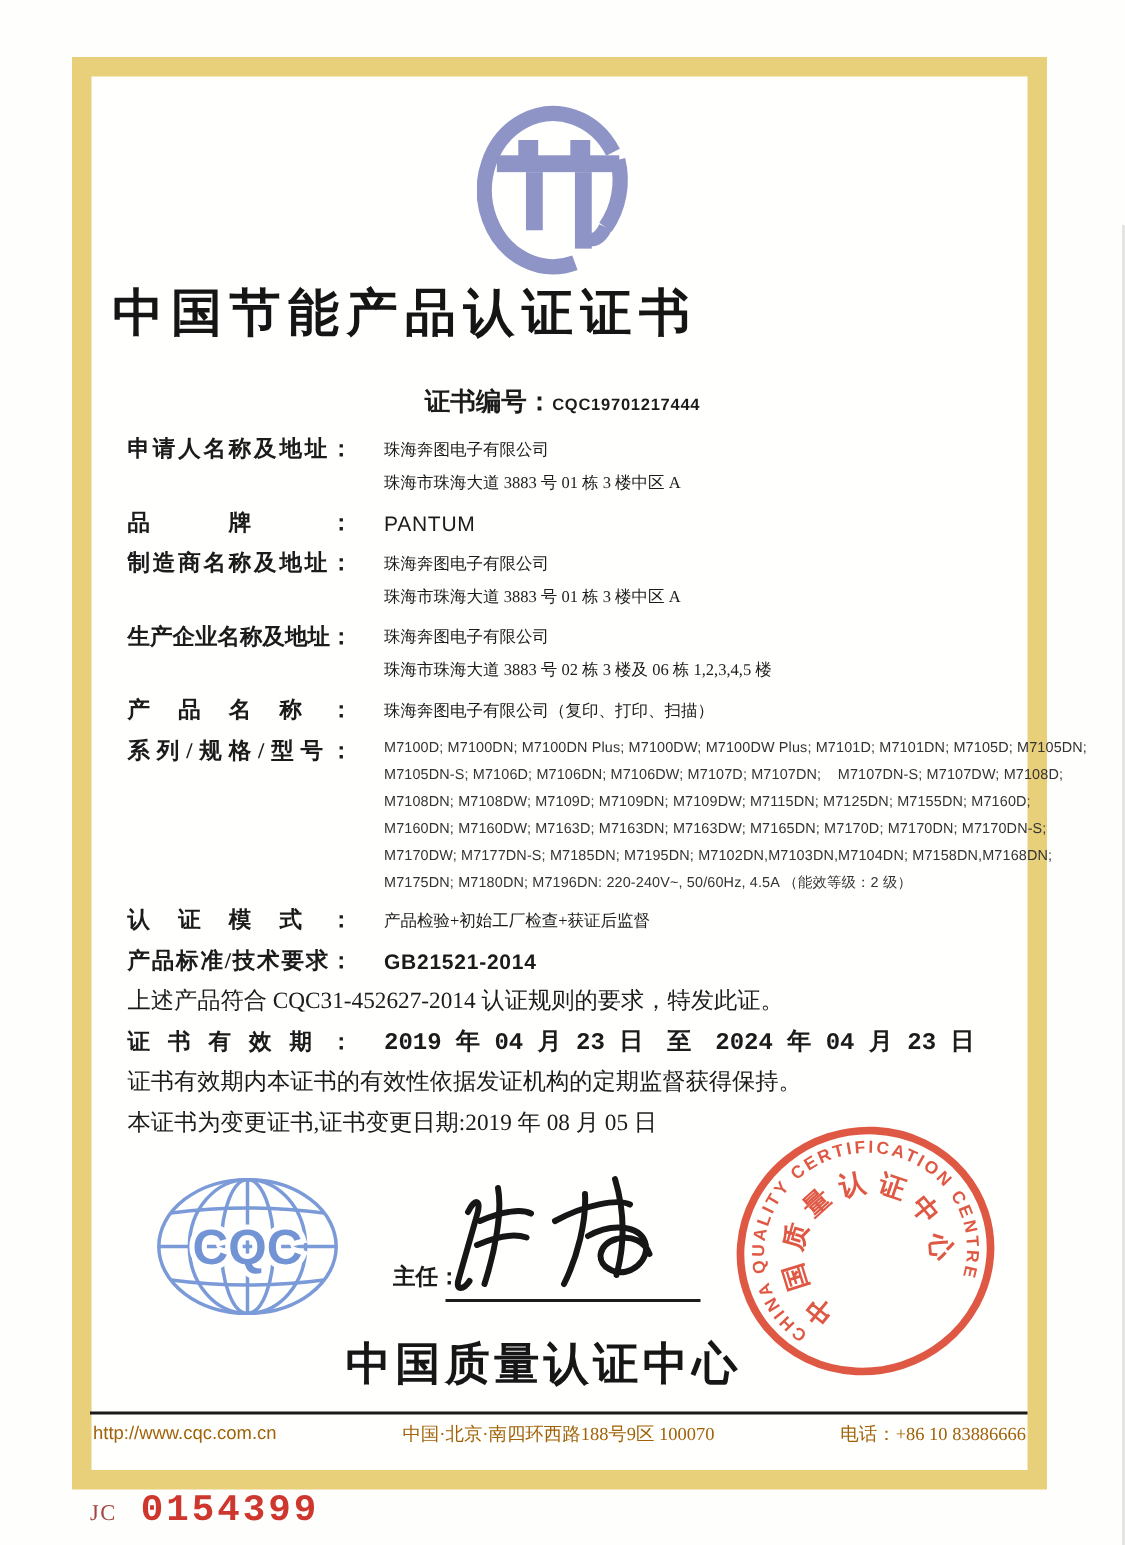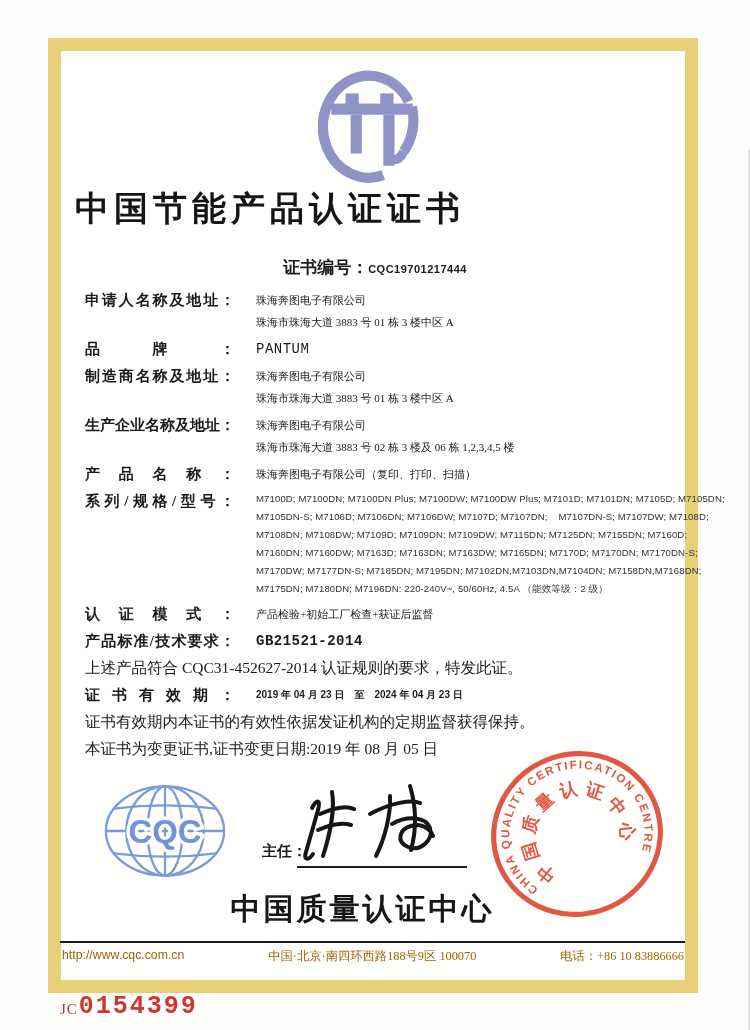--- a/index.html
+++ b/index.html
@@ -16,43 +16,43 @@
          font-size:34px;font-weight:700;letter-spacing:5px;color:#151515;}
   .certno{position:absolute;left:75px;top:256px;width:600px;text-align:center;font-size:17px;font-weight:700;}
   .certno .num{font-family:"Liberation Sans","DejaVu Sans",sans-serif;font-size:11px;letter-spacing:0.5px;}
 
   .content{position:absolute;left:85px;top:289px;width:578px;}
   .row{display:flex;margin-bottom:5px;}
   .row-full{margin-bottom:5px;font-size:15.5px;line-height:22px;}
   .flabel{width:150px;flex:0 0 150px;margin-right:21px;font-size:15px;font-weight:600;
           text-align:justify;text-align-last:justify;line-height:22px;white-space:nowrap;}
   .fvalue{font-size:11px;line-height:22px;}
-  .fvalue.sans{font-family:Liberation Mono, monospace;font-size:14px;letter-spacing:0.5px;text-align:center;}
+  .fvalue.sans{font-family:Liberation Sans, sans-serif;font-size:14px;letter-spacing:0.5px;text-align:center;}
   .models{font-family:"Liberation Sans","DejaVu Sans",sans-serif;font-size:9.6px;
           line-height:18px;color:#333;letter-spacing:0.1px;}
   .models div{white-space:pre;}
-  .dates{font-family:Liberation Sans, sans-serif;font-size:10px;font-weight:600;}
+  .dates{font-family:Liberation Mono, monospace;font-size:16px;font-weight:600;}
 
   .globe-svg{position:absolute;left:102px;top:782px;width:126px;height:98px;}
   .director{position:absolute;left:262px;top:842px;font-size:15px;font-weight:600;}
   .sig-line{position:absolute;left:297px;top:866px;width:170px;height:2px;background:#1c1c1c;}
   .sig-svg{position:absolute;left:290px;top:778px;width:186px;height:92px;}
   .stamp-svg{position:absolute;left:481px;top:741px;width:192px;height:186px;}
 
   .orgname{position:absolute;left:140px;top:889px;width:445px;text-align:center;
            font-family:"Liberation Sans","DejaVu Sans",sans-serif;
            font-size:30px;font-weight:700;letter-spacing:3px;color:#161616;}
   .divider{position:absolute;left:60px;top:941px;width:625px;height:2px;background:#1a1a1a;}
   .footer{position:absolute;left:62px;top:948px;width:622px;display:flex;justify-content:space-between;
           font-family:"Liberation Sans","DejaVu Sans",sans-serif;font-size:12.3px;color:#a16207;}
   .footer .mid{font-family:"Liberation Serif","DejaVu Serif",serif;}
 
   .serial{position:absolute;left:60px;top:992px;display:flex;align-items:flex-end;}
   .serial .pfx{font-size:15px;color:#a2443d;font-family:"Liberation Serif","DejaVu Serif",serif;
-               margin-right:1px;padding-bottom:3px;letter-spacing:1px;}
+               margin-right:16px;padding-bottom:3px;letter-spacing:1px;}
   .serial .no{font-family:"Liberation Mono","DejaVu Sans Mono",monospace;font-size:25px;font-weight:700;
               color:#ce372e;letter-spacing:2px;text-align:right;}
 </style>
 </head>
 <body>
 
 <div class="sheet">
   <div class="frame"></div>
   <div class="edge-shade"></div>
 

